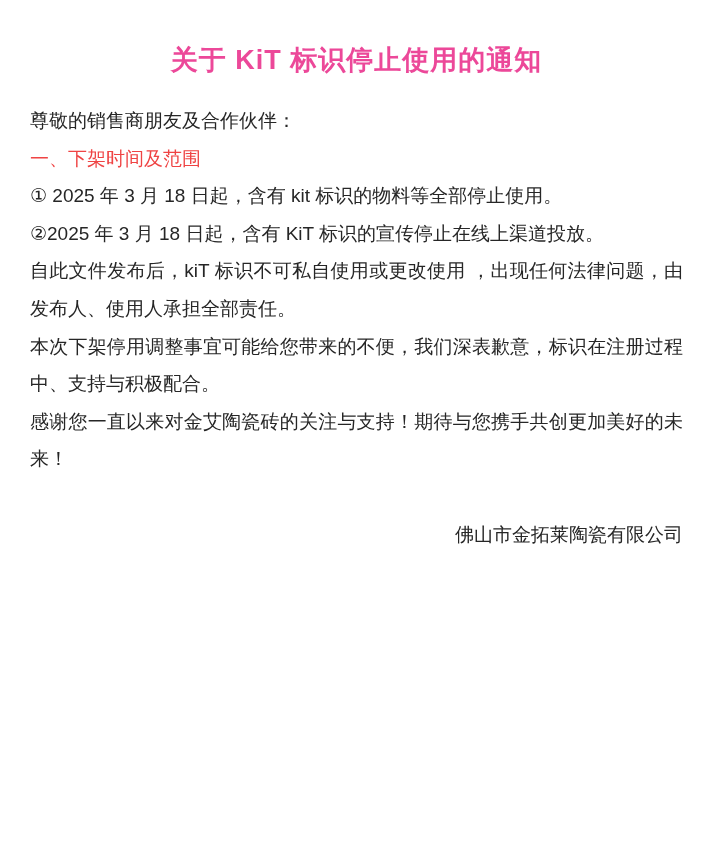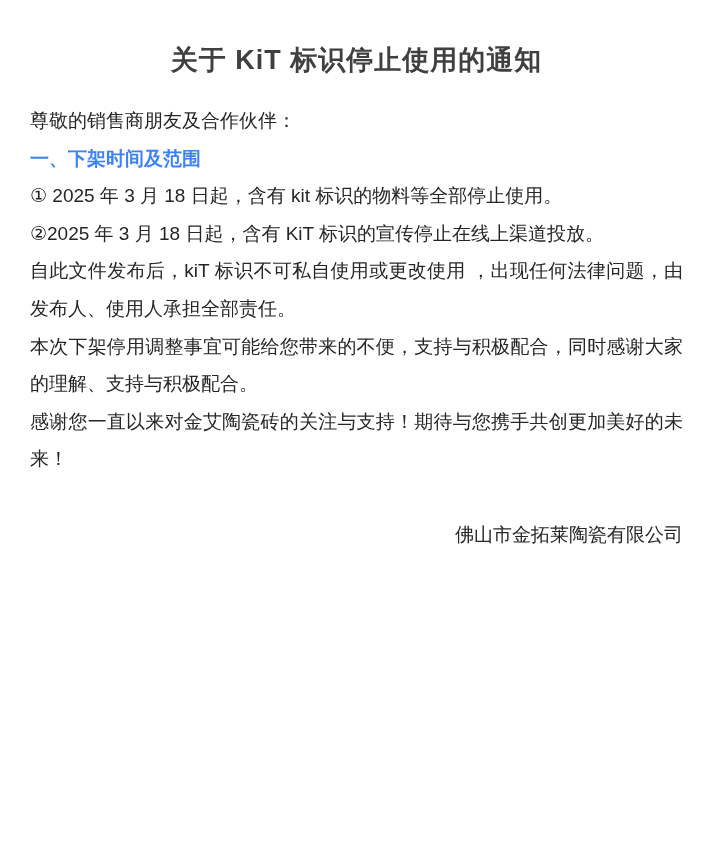--- a/index.html
+++ b/index.html
@@ -14,33 +14,33 @@
     width: 713px; height: 868px;
     background: #ffffff;
     color: #262626;
   }
   .doc-title {
     margin-top: 42px;
     font-size: 27px;
     line-height: 36px;
     font-weight: bold;
     text-align: center;
-    color: #404040;
+    color: #ec4899;
     letter-spacing: 1px;
   }
   .content {
     margin: 24px 30px 0 30px;
     width: 653px;
     font-size: 19px;
     line-height: 37.6px;
     text-align: justify;
   }
   .content p { margin: 0; }
   .indent { text-indent: 2em; }
-  .bold { font-weight: bold; color: #3b82f6; }
+  .bold { font-weight: normal; color: #ef4444; }
   .signature {
     width: 312px;
     margin-left: auto;
     margin-top: 37.6px;
     text-align: right;
   }
 </style>
 </head>
 <body>
 
@@ -55,21 +55,21 @@
 
     <p class="bold">一、下架时间及范围</p>
 
     <p>① 2025 年 3 月 18 日起，含有 kit 标识的物料等全部停止使用。</p>
 
     <p>②2025 年 3 月 18 日起，含有 KiT 标识的宣传停止在线上渠道投放。</p>
 
 
     <p>自此文件发布后，kiT 标识不可私自使用或更改使用 ，出现任何法律问题，由发布人、使用人承担全部责任。</p>
 
-    <p>本次下架停用调整事宜可能给您带来的不便，支持与积极配合，同时感谢大家的理解、支持与积极配合。</p>
+    <p>本次下架停用调整事宜可能给您带来的不便，我们深表歉意，标识在注册过程中、支持与积极配合。</p>
 
 
     <p>感谢您一直以来对金艾陶瓷砖的关注与支持！期待与您携手共创更加美好的未来！</p>
 
     <div class="signature">
       <p>佛山市金拓莱陶瓷有限公司</p>
     </div>
 
   </div>
 

